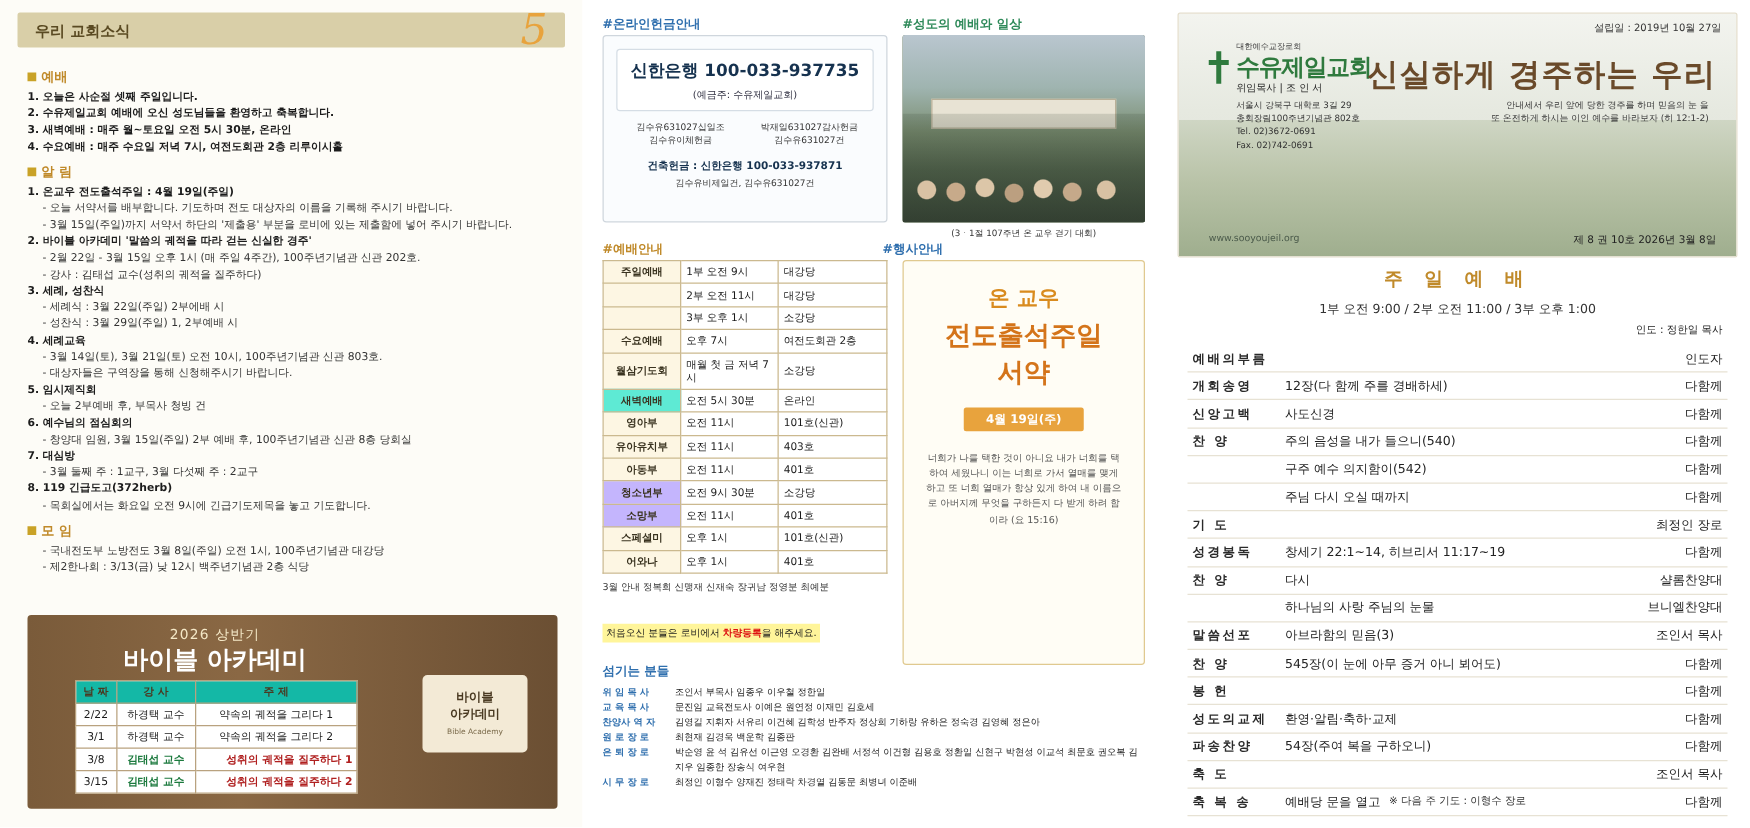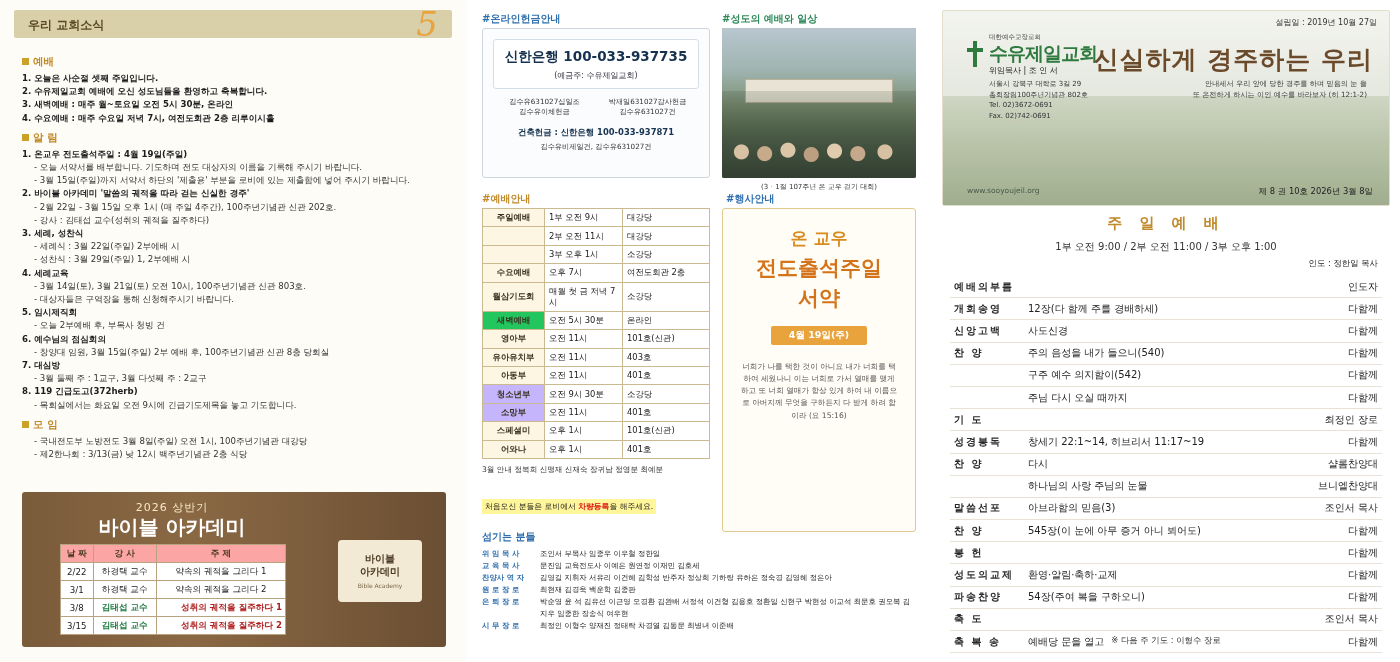--- a/index.html
+++ b/index.html
@@ -58,21 +58,21 @@
     color:#ffffff; font-size:20px; font-weight:bold;
   }
   .academy table {
     position:absolute; left:38px; top:52px; width:226px;
     border-collapse:collapse; background:#fff;
     font-size:8.6px;
   }
   .academy th, .academy td {
     border:1px solid #b9a27f; padding:2.5px 3px; text-align:center;
   }
-  .academy th { background:#fca5a5; font-weight:bold; color:#4a3a22; }
+  .academy th { background:#14b8a6; font-weight:bold; color:#4a3a22; }
   .academy td.hl { color:#1c7a3e; font-weight:bold; }
   .academy td.hl2 { color:#b02020; font-weight:bold;text-align:right; }
   .academy .seal {
     position:absolute; right:24px; top:48px; width:84px; height:62px;
     background:#f3ead6; border-radius:4px; text-align:center;
     padding-top:12px; color:#4a3a22; font-size:10px; font-weight:bold; line-height:1.3;
   }
   .academy .seal small { display:block; font-size:6px; font-weight:normal; color:#7a6a4a; margin-top:4px; }
 
   
@@ -122,21 +122,21 @@
   }
   .photo-cap {
     position:absolute; left:256px; top:182px; width:194px;
     text-align:center; font-size:7px; color:#333;
   }
 
   .wtable-wrap { position:absolute; left:16px; top:208px; width:228px; }
   table.wtable { width:100%; border-collapse:collapse; font-size:8.4px; }
   table.wtable td { border:1px solid #cbb98f; padding:3.2px 4px; }
   table.wtable td.k { background:#fdf6e3; font-weight:bold; width:62px; text-align:center; color:#3a3320;}
-  table.wtable td.k.blue { background:#22c55e; }
+  table.wtable td.k.blue { background:#5eead4; }
   table.wtable td.k.pink { background:#c4b5fd; }
   table.wtable td.t { width:78px; }
   table.wtable td.p { }
   .wnote { font-size:7.6px; color:#333; margin-top:6px; line-height:1.4; }
   .whl { background:#fff59a; display:inline-block; padding:2px 3px; margin-top:23px; font-size:7.8px; }
   .whl .red { color:#d11; font-weight:bold; }
 
   .event-box {
     position:absolute; left:256px; top:208px; width:194px; height:324px;
     border:1px solid #e0c98f; background:#fffdf5; border-radius:3px;
@@ -398,21 +398,21 @@
               <td class="p">401호</td>
             </tr>
           </tbody>
       </table>
       <div class="wnote">3월 안내  정복희 신맹재 신재숙 장귀남 정영분 최예분</div>
       <div class="whl">
         <span>처음오신 분들은 로비에서 </span><span class="red">차량등록</span><span>을 해주세요.</span>
       </div>
     </div>
 
-    <div style="position:absolute;left:260px;top:192px;" class="c2-h">#행사안내</div>
+    <div style="position:absolute;left:240px;top:192px;" class="c2-h">#행사안내</div>
     <div class="event-box">
       <div class="ev1">온 교우</div>
       <div class="ev2">전도출석주일</div>
       <div class="ev3">서약</div>
       <div class="evdate">4월 19일(주)</div>
       <div class="evverse">너희가 나를 택한 것이 아니요 내가 너희를 택하여 세웠나니 이는 너희로 가서 열매를 맺게 하고 또 너희 열매가 항상 있게 하여 내 이름으로 아버지께 무엇을 구하든지 다 받게 하려 함이라 (요 15:16)</div>
     </div>
 
     <div class="serve">
       <div class="c2-h" style="color:#2f6fae;">섬기는 분들</div>

